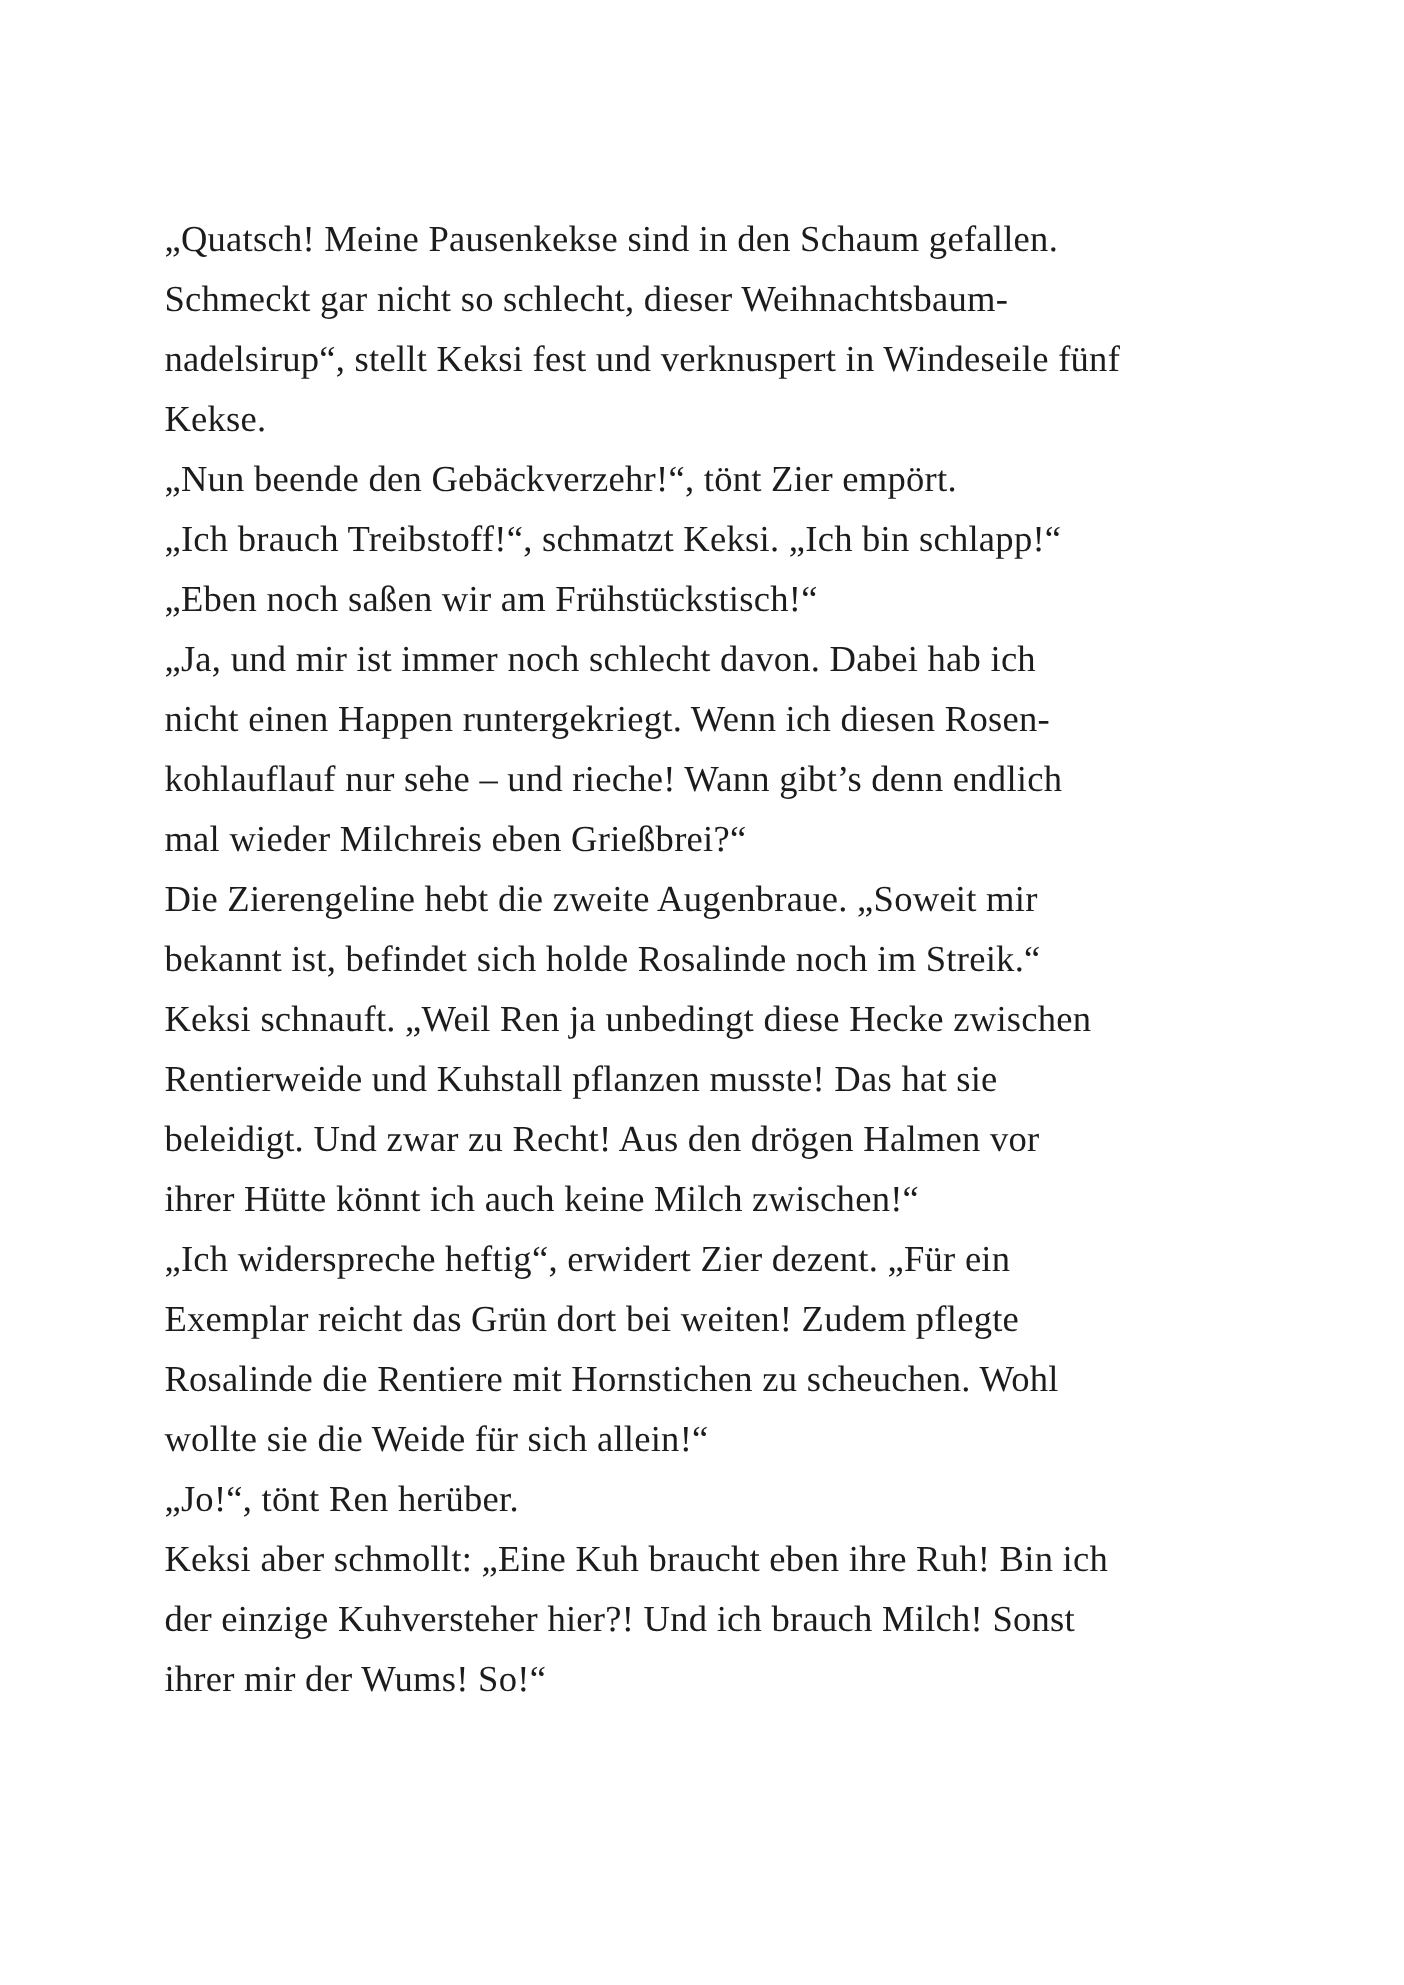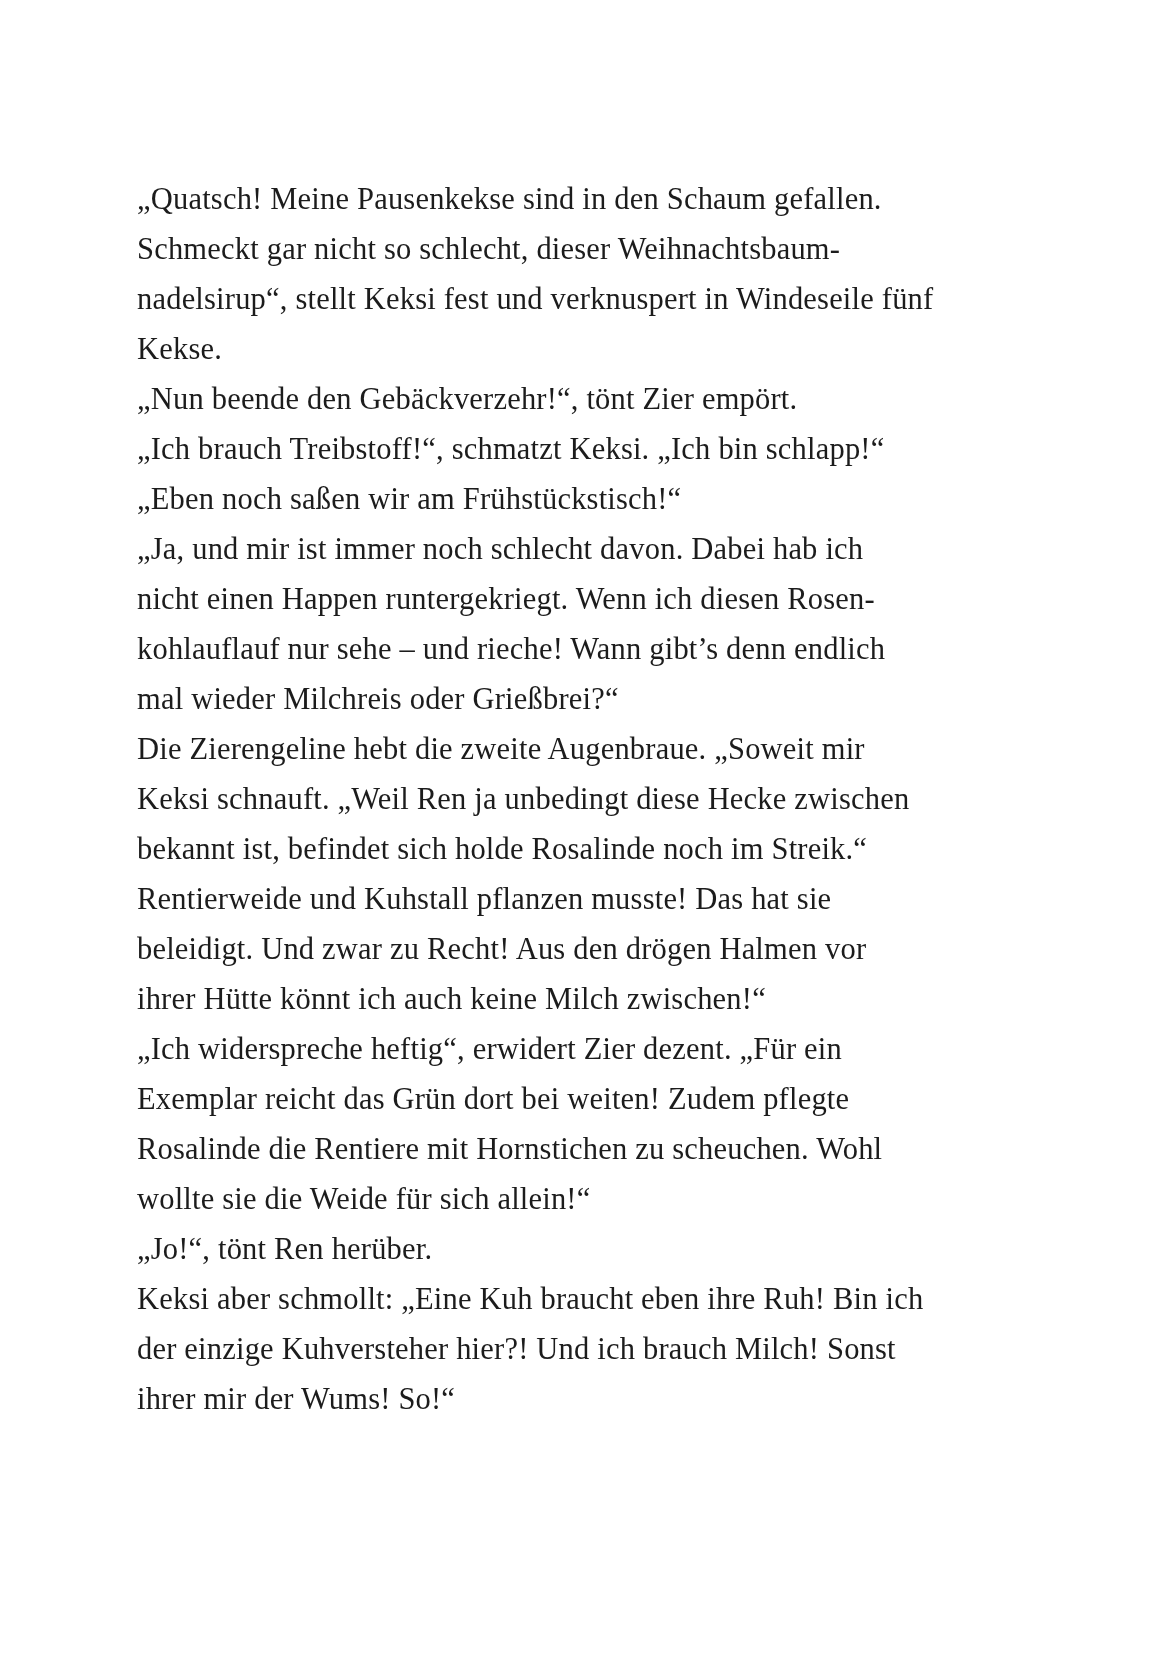--- a/index.html
+++ b/index.html
@@ -49,24 +49,24 @@
       <div class="text-line">„Quatsch! Meine Pausenkekse sind in den Schaum gefallen.</div>
       <div class="text-line">Schmeckt gar nicht so schlecht, dieser Weihnachtsbaum-</div>
       <div class="text-line">nadelsirup“, stellt Keksi fest und verknuspert in Windeseile fünf</div>
       <div class="text-line">Kekse.</div>
       <div class="text-line">„Nun beende den Gebäckverzehr!“, tönt Zier empört.</div>
       <div class="text-line">„Ich brauch Treibstoff!“, schmatzt Keksi. „Ich bin schlapp!“</div>
       <div class="text-line">„Eben noch saßen wir am Frühstückstisch!“</div>
       <div class="text-line">„Ja, und mir ist immer noch schlecht davon. Dabei hab ich</div>
       <div class="text-line">nicht einen Happen runtergekriegt. Wenn ich diesen Rosen-</div>
       <div class="text-line">kohlauflauf nur sehe – und rieche! Wann gibt’s denn endlich</div>
-      <div class="text-line">mal wieder Milchreis oder Grießbrei?“</div>
+      <div class="text-line">mal wieder Milchreis eben Grießbrei?“</div>
       <div class="text-line">Die Zierengeline hebt die zweite Augenbraue. „Soweit mir</div>
+      <div class="text-line">bekannt ist, befindet sich holde Rosalinde noch im Streik.“</div>
       <div class="text-line">Keksi schnauft. „Weil Ren ja unbedingt diese Hecke zwischen</div>
-      <div class="text-line">bekannt ist, befindet sich holde Rosalinde noch im Streik.“</div>
       <div class="text-line">Rentierweide und Kuhstall pflanzen musste! Das hat sie</div>
       <div class="text-line">beleidigt. Und zwar zu Recht! Aus den drögen Halmen vor</div>
       <div class="text-line">ihrer Hütte könnt ich auch keine Milch zwischen!“</div>
       <div class="text-line">„Ich widerspreche heftig“, erwidert Zier dezent. „Für ein</div>
       <div class="text-line">Exemplar reicht das Grün dort bei weiten! Zudem pflegte</div>
       <div class="text-line">Rosalinde die Rentiere mit Hornstichen zu scheuchen. Wohl</div>
       <div class="text-line">wollte sie die Weide für sich allein!“</div>
       <div class="text-line">„Jo!“, tönt Ren herüber.</div>
       <div class="text-line">Keksi aber schmollt: „Eine Kuh braucht eben ihre Ruh! Bin ich</div>
       <div class="text-line">der einzige Kuhversteher hier?! Und ich brauch Milch! Sonst</div>

